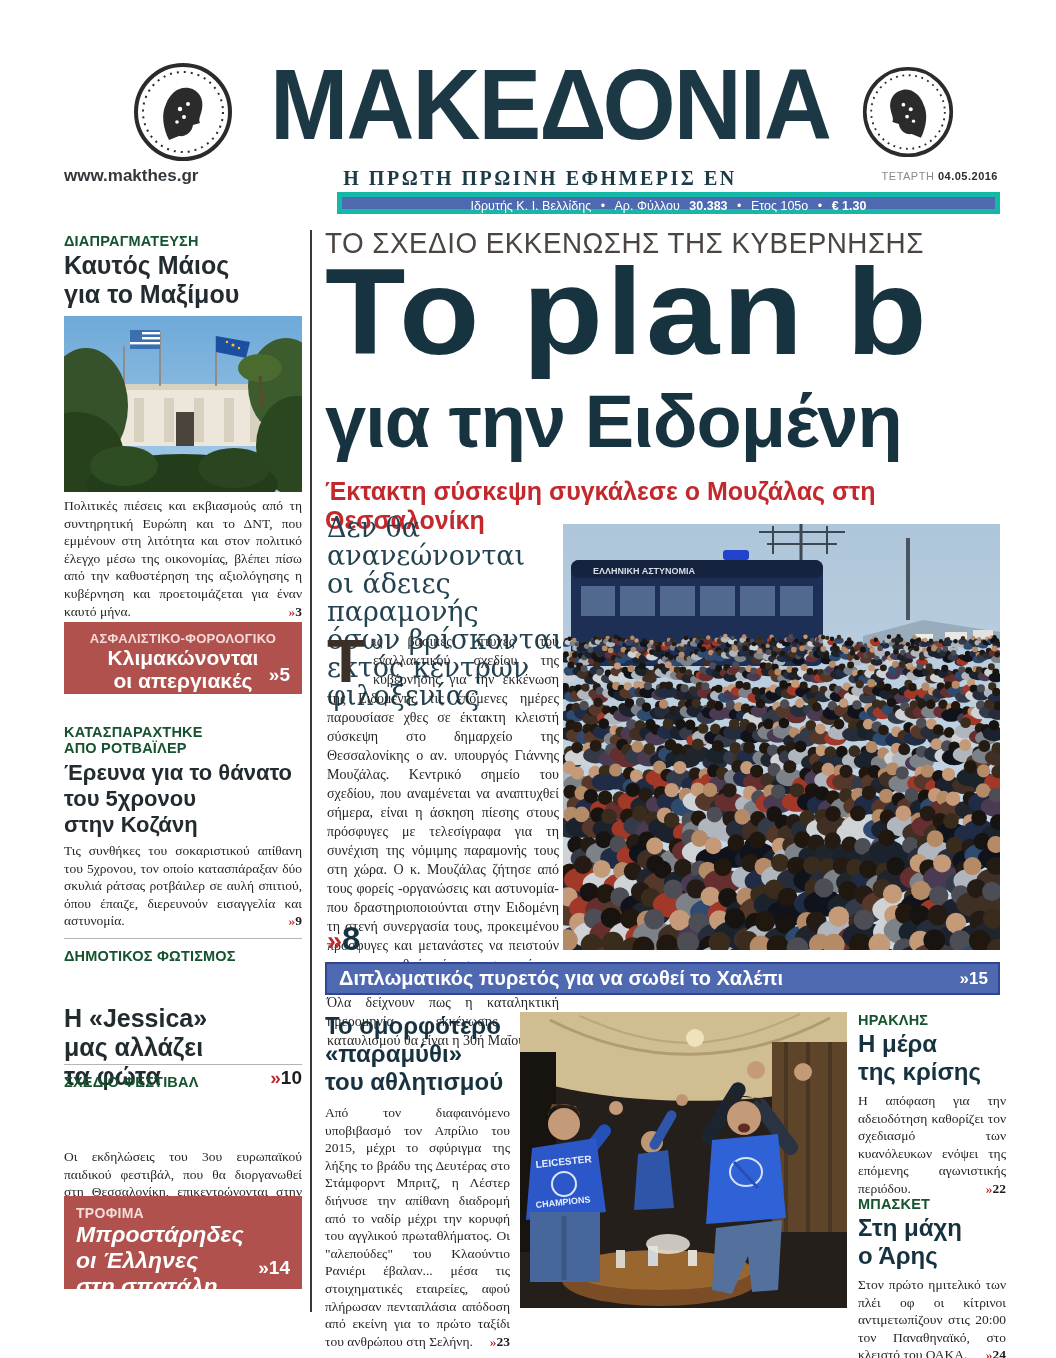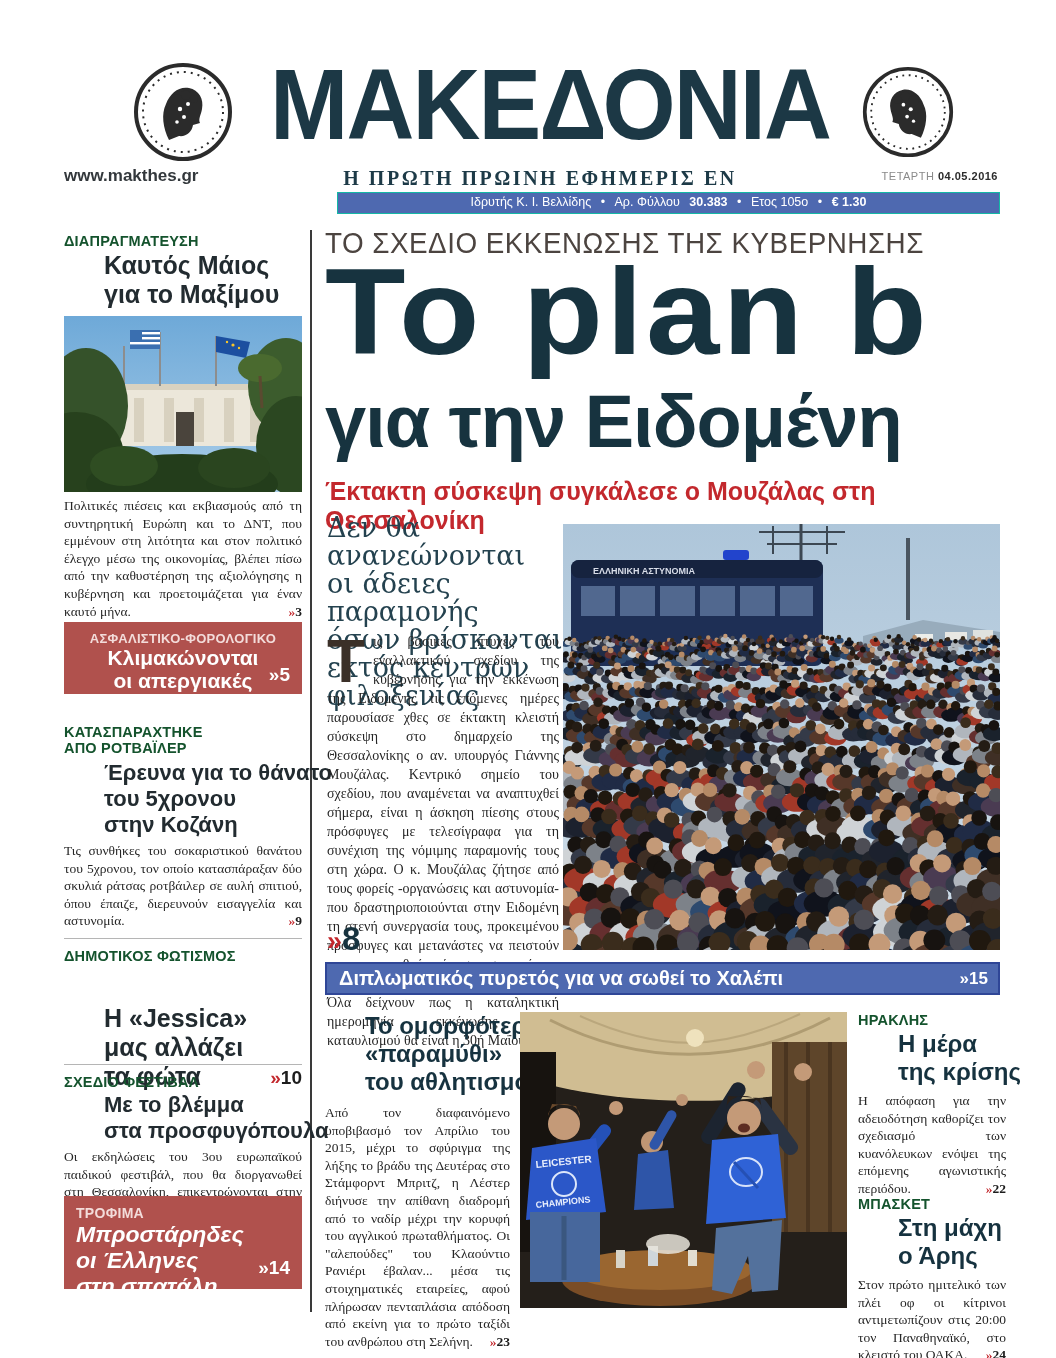--- a/index.html
+++ b/index.html
@@ -12,28 +12,28 @@
     font-weight:bold;font-size:100px;line-height:104px;letter-spacing:-2px;
     color:#1c3845;transform:scaleX(.94);transform-origin:center;}
   .medallion{width:100px;height:100px;}
   .website{left:64px;top:166px;font-weight:bold;font-size:17px;color:#33383c;}
   .subtitle{left:300px;top:167px;width:480px;text-align:center;
     font-family:"Liberation Serif",serif;font-weight:bold;font-size:20px;
     letter-spacing:2.5px;color:#1d3a47;}
   .dateline{right:58px;top:170px;font-size:11px;color:#8a8a8a;letter-spacing:.5px;}
   .dateline b{color:#2c2c2c;}
   .infobar{left:337px;top:192px;width:663px;height:22px;background:#4e69b0;
-    border:1px solid #14b8a6;box-sizing:border-box;color:#fff;
+    border:5px solid #14b8a6;box-sizing:border-box;color:#fff;
     font-size:12.5px;line-height:19px;text-align:center;}
   .infobar span{margin:0 3px;}
   .infobar .bold{font-weight:bold;}
 
   
   .kicker{font-weight:bold;font-size:14.5px;color:#14532d;letter-spacing:.2px;line-height:16px;white-space:pre-line;}
-  .hl{font-weight:bold;color:#222b30;white-space:pre-line;margin-left:40px;}
+  .hl{font-weight:bold;color:#222b30;white-space:pre-line;}
   .body-text{font-family:"Liberation Serif",serif;font-size:13.5px;line-height:17.6px;
     color:#262626;text-align:justify;}
   .pm .g{color:#c3282d;font-weight:bold;}
   .pm .n{color:#1d1d1d;font-weight:bold;}
   .endmark{float:right;}
 
   .vline{left:310px;top:230px;width:2px;height:1082px;background:#3a3a3a;}
   .hrule{height:1px;background:#b5b5b5;width:238px;left:64px;}
 
   
@@ -192,39 +192,37 @@
 κινητοποιήσεις</div>
     <div class="boxmark"><span>»</span><span>5</span></div>
   </div>
 
   <div class="abs lc kicker" style="top:724px;">ΚΑΤΑΣΠΑΡΑΧΤΗΚΕ
 ΑΠΟ ΡΟΤΒΑΪΛΕΡ</div>
   <div class="abs lc hl hl-small" style="top:760px;">Έρευνα για το θάνατο
 του 5χρονου
 στην Κοζάνη</div>
   <div class="abs lc body-text" style="top:842px;">
-    <span>Τις συνθήκες του σοκαριστικού θανάτου του 5χρονου, τον οποίο κατασπάραξαν δύο σκυλιά ράτσας ροτβάιλερ σε αυλή σπιτιού, όπου έπαιζε, διερευνούν εισαγγελία και αστυνομία.</span>
+    <span>Τις συνθήκες του σοκαριστικού απίθανη του 5χρονου, τον οποίο κατασπάραξαν δύο σκυλιά ράτσας ροτβάιλερ σε αυλή σπιτιού, όπου έπαιζε, διερευνούν εισαγγελία και αστυνομία.</span>
     <span class="pm endmark"><span class="g">»</span><span class="n">9</span></span>
   </div>
 
   <div class="abs hrule" style="top:938px;"></div>
 
   <div class="abs lc kicker" style="top:948px;">ΔΗΜΟΤΙΚΟΣ ΦΩΤΙΣΜΟΣ</div>
   <div class="abs lc" style="top:1004px;">
     <span class="hl hl-left" style="display:block;">Η «Jessica»
 μας αλλάζει
 τα φώτα</span>
     <span class="pm" style="position:absolute;right:0;bottom:2px;font-size:19px;"><span class="g">»</span><span class="n">10</span></span>
   </div>
 
   <div class="abs hrule" style="top:1064px;"></div>
 
   <div class="abs lc kicker" style="top:1074px;">ΣΧΕΔΙΟ ΦΕΣΤΙΒΑΛ</div>
-  <div class="abs lc hl hl-small" style="top:1092px;">Με το βλέμμα
-στα προσφυγόπουλα</div>
   <div class="abs lc body-text" style="top:1148px;">
     <span>Οι εκδηλώσεις του 3ου ευρωπαϊκού παιδικού φεστιβάλ, που θα διοργανωθεί στη Θεσσαλονίκη, επικεντρώνονται στην προσέγγιση των προσφυγόπουλων με σκοπό την ψυχαγωγία τους αλλά και τη δημιουργική συνύπαρξή τους με τα υπόλοιπα παιδιά της πόλης.</span>
     <span class="pm endmark"><span class="g">»</span><span class="n">13</span></span>
   </div>
 
   <div class="abs redbox" style="top:1196px;height:93px;">
     <div class="bk" style="font-size:14px;">ΤΡΟΦΙΜΑ</div>
     <div class="bh" style="font-size:23px;line-height:26px;font-style:italic;">Μπροστάρηδες
 οι Έλληνες
 στη σπατάλη</div>

